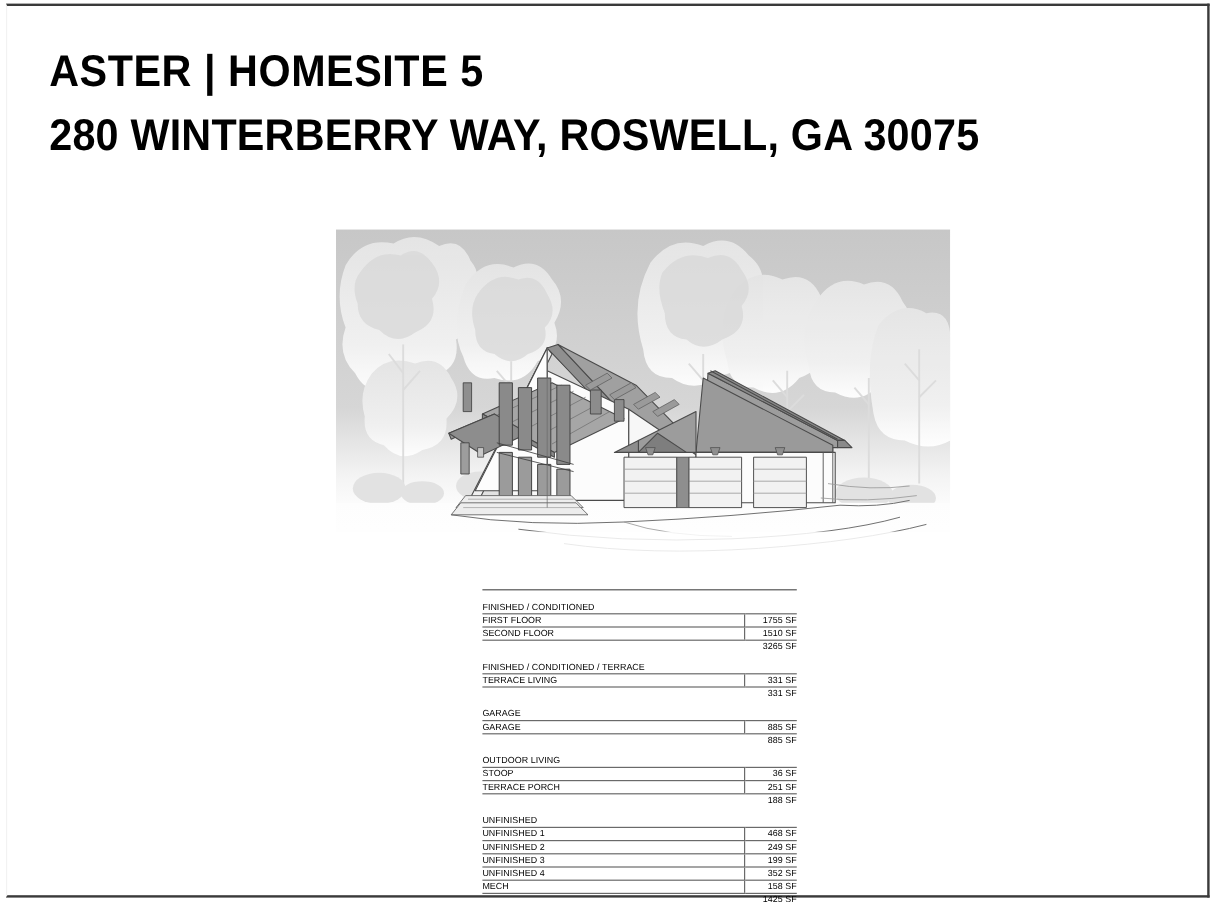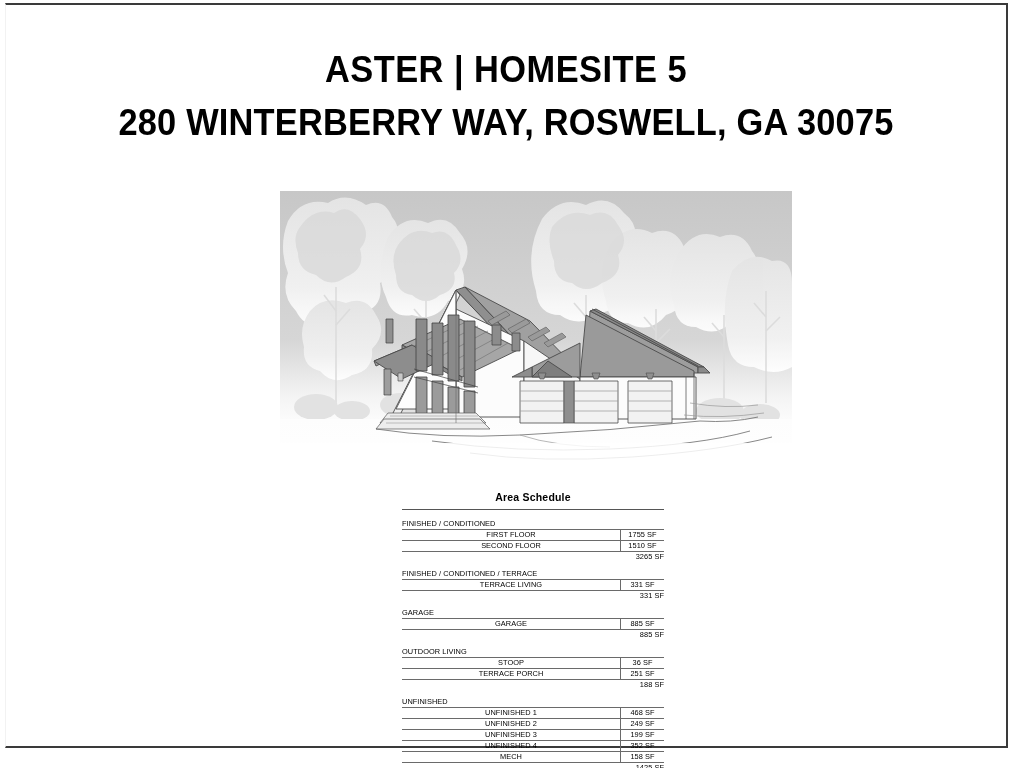--- a/index.html
+++ b/index.html
@@ -28,23 +28,22 @@
     border-bottom: 2px solid #3a3a3a;
     border-left: 1px solid #f2f2f2;
     border-right: 2px solid #3a3a3a;
     box-sizing: border-box;
   }
 
   
   .title-block {
     position: absolute;
     left: 0;
-    top: 44px;
+    top: 34px;
     width: 100%;
-    text-align: center;
   }
   .title-line-1 {
     font-size: 37px;
     font-weight: bold;
     letter-spacing: 0.5px;
     line-height: 1.12;
     white-space: nowrap;
     transform: scaleX(0.93);
   }
   .title-line-2 {
@@ -107,21 +106,20 @@
     padding-right: 3px;
   }
 
   
   tr.group td { border: none; }
   tr.group td.lbl { padding-top: 1px; }
 
   
   tr.item td {
     border-top: 0.9px solid #6a6a6a;
-    text-align: center;
   }
   tr.item td.val {
     border-left: 0.9px solid #6a6a6a;
     margin-top: 24px;
   }
   tr.item.last td {
     border-bottom: 0.9px solid #6a6a6a;
   }
 
   
@@ -376,21 +374,20 @@
         <path d="M240 244 Q276 256 330 256"></path>
         <path d="M410 212 Q446 218 478 214"></path>
         <path d="M404 224 Q442 228 484 222"></path>
       </g>
 
       <rect x="0" y="252" width="512" height="20" fill="#ffffff" opacity="0.85"></rect>
     </svg>
   </div>
 
   <div class="schedule">
-    <div class="schedule-title">Area Schedule</div>
     <div class="schedule-rule"></div>
     <table class="area-table">
       <tbody>
           <tr class="group">
             <td class="lbl">FINISHED / CONDITIONED</td>
             <td class="val"></td>
           </tr>
           <tr class="item">
             <td class="lbl">FIRST FLOOR</td>
             <td class="val">1755 SF</td>

